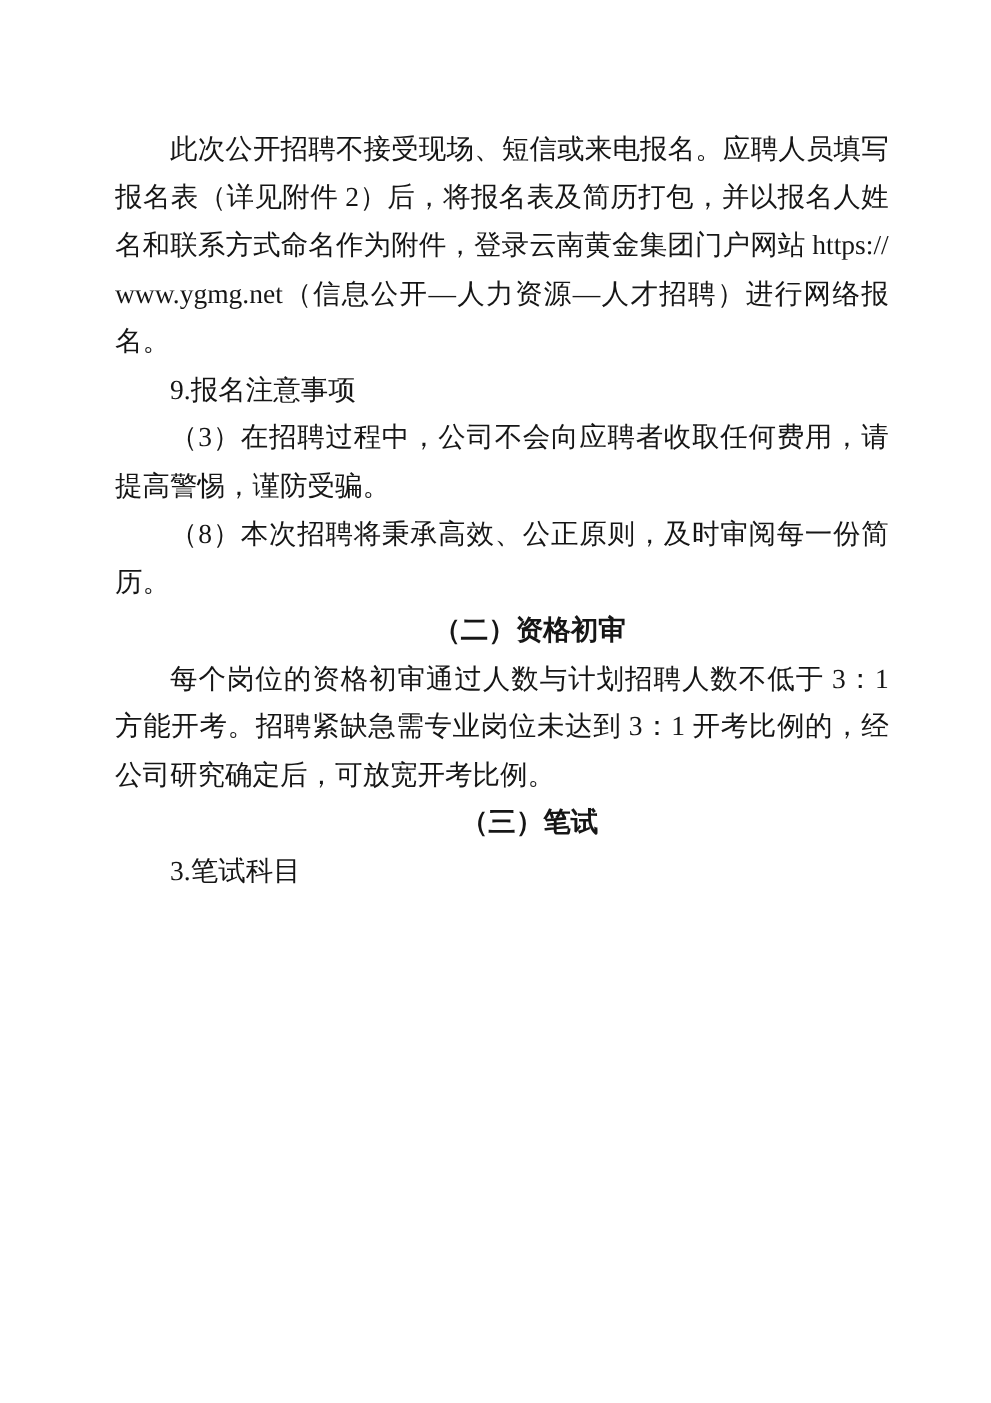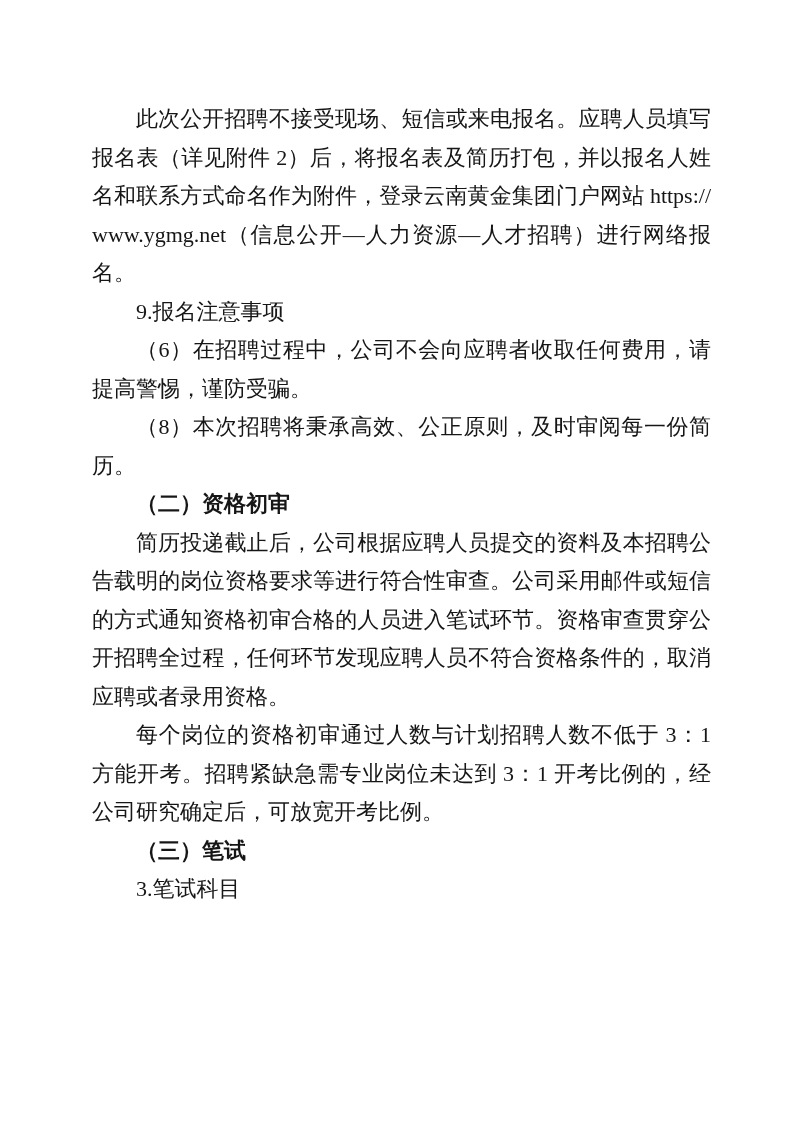--- a/index.html
+++ b/index.html
@@ -36,31 +36,30 @@
     text-justify: inter-character;
     word-break: break-all;
     overflow-wrap: break-word;
   }
   .heading {
     margin: 0;
     text-indent: 2em;
     font-weight: 700;
     font-size: 22px;
     line-height: 38.5px;
-    text-align: left;
+    text-align: center;
   }
 </style>
 </head>
 <body>
 
 <div class="doc-page">
   <div class="doc-content">
     <p class="para">此次公开招聘不接受现场、短信或来电报名。应聘人员填写报名表（详见附件 2）后，将报名表及简历打包，并以报名人姓名和联系方式命名作为附件，登录云南黄金集团门户网站 https://www.ygmg.net（信息公开—人力资源—人才招聘）进行网络报名。</p>
     <p class="para">9.报名注意事项</p>
-    <p class="para">（6）在招聘过程中，公司不会向应聘者收取任何费用，请提高警惕，谨防受骗。</p>
+    <p class="para">（3）在招聘过程中，公司不会向应聘者收取任何费用，请提高警惕，谨防受骗。</p>
     <p class="para">（8）本次招聘将秉承高效、公正原则，及时审阅每一份简历。</p>
     <h3 class="heading">（二）资格初审</h3>
-    <p class="para">简历投递截止后，公司根据应聘人员提交的资料及本招聘公告载明的岗位资格要求等进行符合性审查。公司采用邮件或短信的方式通知资格初审合格的人员进入笔试环节。资格审查贯穿公开招聘全过程，任何环节发现应聘人员不符合资格条件的，取消应聘或者录用资格。</p>
     <p class="para">每个岗位的资格初审通过人数与计划招聘人数不低于 3：1 方能开考。招聘紧缺急需专业岗位未达到 3：1 开考比例的，经公司研究确定后，可放宽开考比例。</p>
     <h3 class="heading">（三）笔试</h3>
     <p class="para">3.笔试科目</p>
   </div>
 </div>
 
 </body></html>

